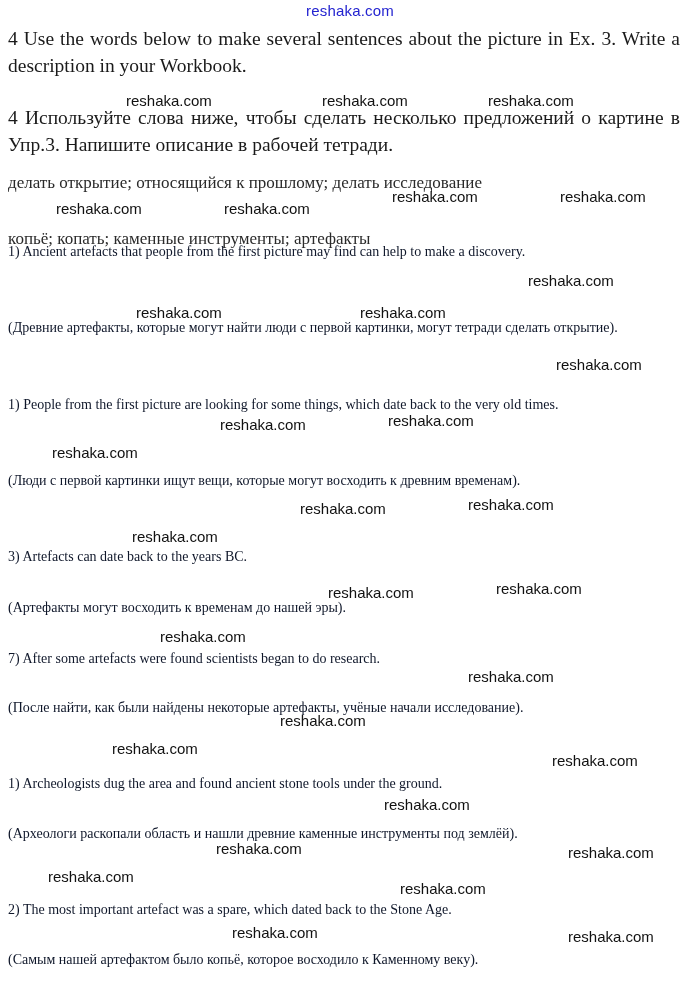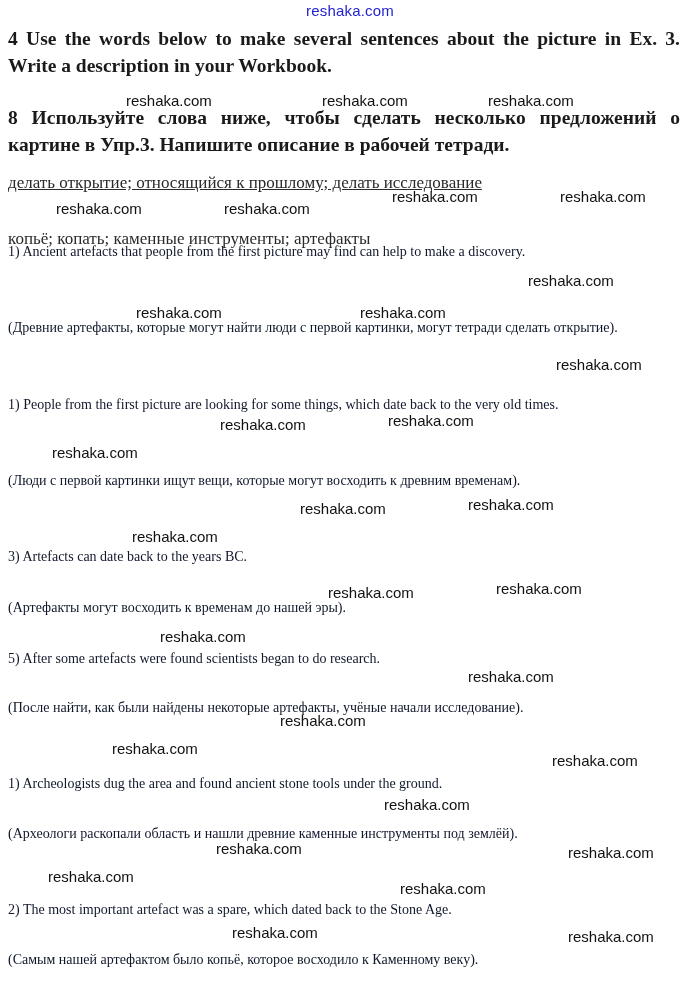--- a/index.html
+++ b/index.html
@@ -1,53 +1,53 @@
 <!DOCTYPE html>
 <html><head>
 <meta charset="utf-8">
 <style>
   html, body { margin: 0; padding: 0; background: #ffffff; }
   body { width: 700px; height: 999px; position: relative; overflow: hidden;
          font-family: "Liberation Serif", serif; color: #1a1a1a; }
   .logo { position: absolute; top: 2px; left: 0; width: 700px; text-align: center;
           font-family: "Liberation Sans", sans-serif; font-size: 15px; color: #2323d0;
           letter-spacing: 0.2px; }
-  .heading { position: absolute; left: 8px; width: 672px; font-weight: bold;
+  .heading { position: absolute; left: 8px; width: 672px; font-weight: normal;
              font-size: 19.5px; line-height: 27px; text-align: justify; }
   .h-en { top: 25px; }
   .h-ru { top: 104px; }
   .words { position: absolute; left: 8px; font-size: 17px; line-height: 20px; color: #2a2a2a; }
-  .w1 { top: 173px; text-decoration: underline; }
+  .w1 { top: 173px; }
   .w2 { top: 229px; }
   .p { position: absolute; left: 8px; width: 664px; font-size: 14px; line-height: 27px;
        text-align: justify; text-align-last: left; color: #0f172a; }
   .wm { position: absolute; font-family: "Liberation Sans", sans-serif; font-size: 15px;
         color: #111; white-space: nowrap; }
 </style>
 </head>
 <body>
 
 <div class="logo">reshaka.com</div>
 
 <div class="heading h-en">4 Use the words below to make several sentences about the picture in Ex. 3. Write a description in your Workbook.</div>
-<div class="heading h-ru">8 Используйте слова ниже, чтобы сделать несколько предложений о картине в Упр.3. Напишите описание в рабочей тетради.</div>
+<div class="heading h-ru">4 Используйте слова ниже, чтобы сделать несколько предложений о картине в Упр.3. Напишите описание в рабочей тетради.</div>
 
 <div class="words w1">делать открытие; относящийся к прошлому; делать исследование</div>
 <div class="words w2">копьё; копать; каменные инструменты; артефакты</div>
 
 <div class="p" style="top:238px">1) Ancient artefacts that people from the first picture may find can help to make a discovery.</div>
 <div class="p" style="top:314px">(Древние артефакты, которые могут найти люди с первой картинки, могут тетради сделать открытие).</div>
 
 <div class="p" style="top:391px">1) People from the first picture are looking for some things, which date back to the very old times.</div>
 <div class="p" style="top:467px">(Люди с первой картинки ищут вещи, которые могут восходить к древним временам).</div>
 
 <div class="p" style="top:543px">3) Artefacts can date back to the years BC.</div>
 <div class="p" style="top:594px">(Артефакты могут восходить к временам до нашей эры).</div>
 
-<div class="p" style="top:645px">5) After some artefacts were found scientists began to do research.</div>
+<div class="p" style="top:645px">7) After some artefacts were found scientists began to do research.</div>
 <div class="p" style="top:694px">(После найти, как были найдены некоторые артефакты, учёные начали исследование).</div>
 
 <div class="p" style="top:770px">1) Archeologists dug the area and found ancient stone tools under the ground.</div>
 <div class="p" style="top:820px">(Археологи раскопали область и нашли древние каменные инструменты под землёй).</div>
 
 <div class="p" style="top:896px">2) The most important artefact was a spare, which dated back to the Stone Age.</div>
 <div class="p" style="top:946px">(Самым нашей артефактом было копьё, которое восходило к Каменному веку).</div>
 
 <span class="wm" style="left:126px;top:92px">reshaka.com</span>
 <span class="wm" style="left:322px;top:92px">reshaka.com</span>

